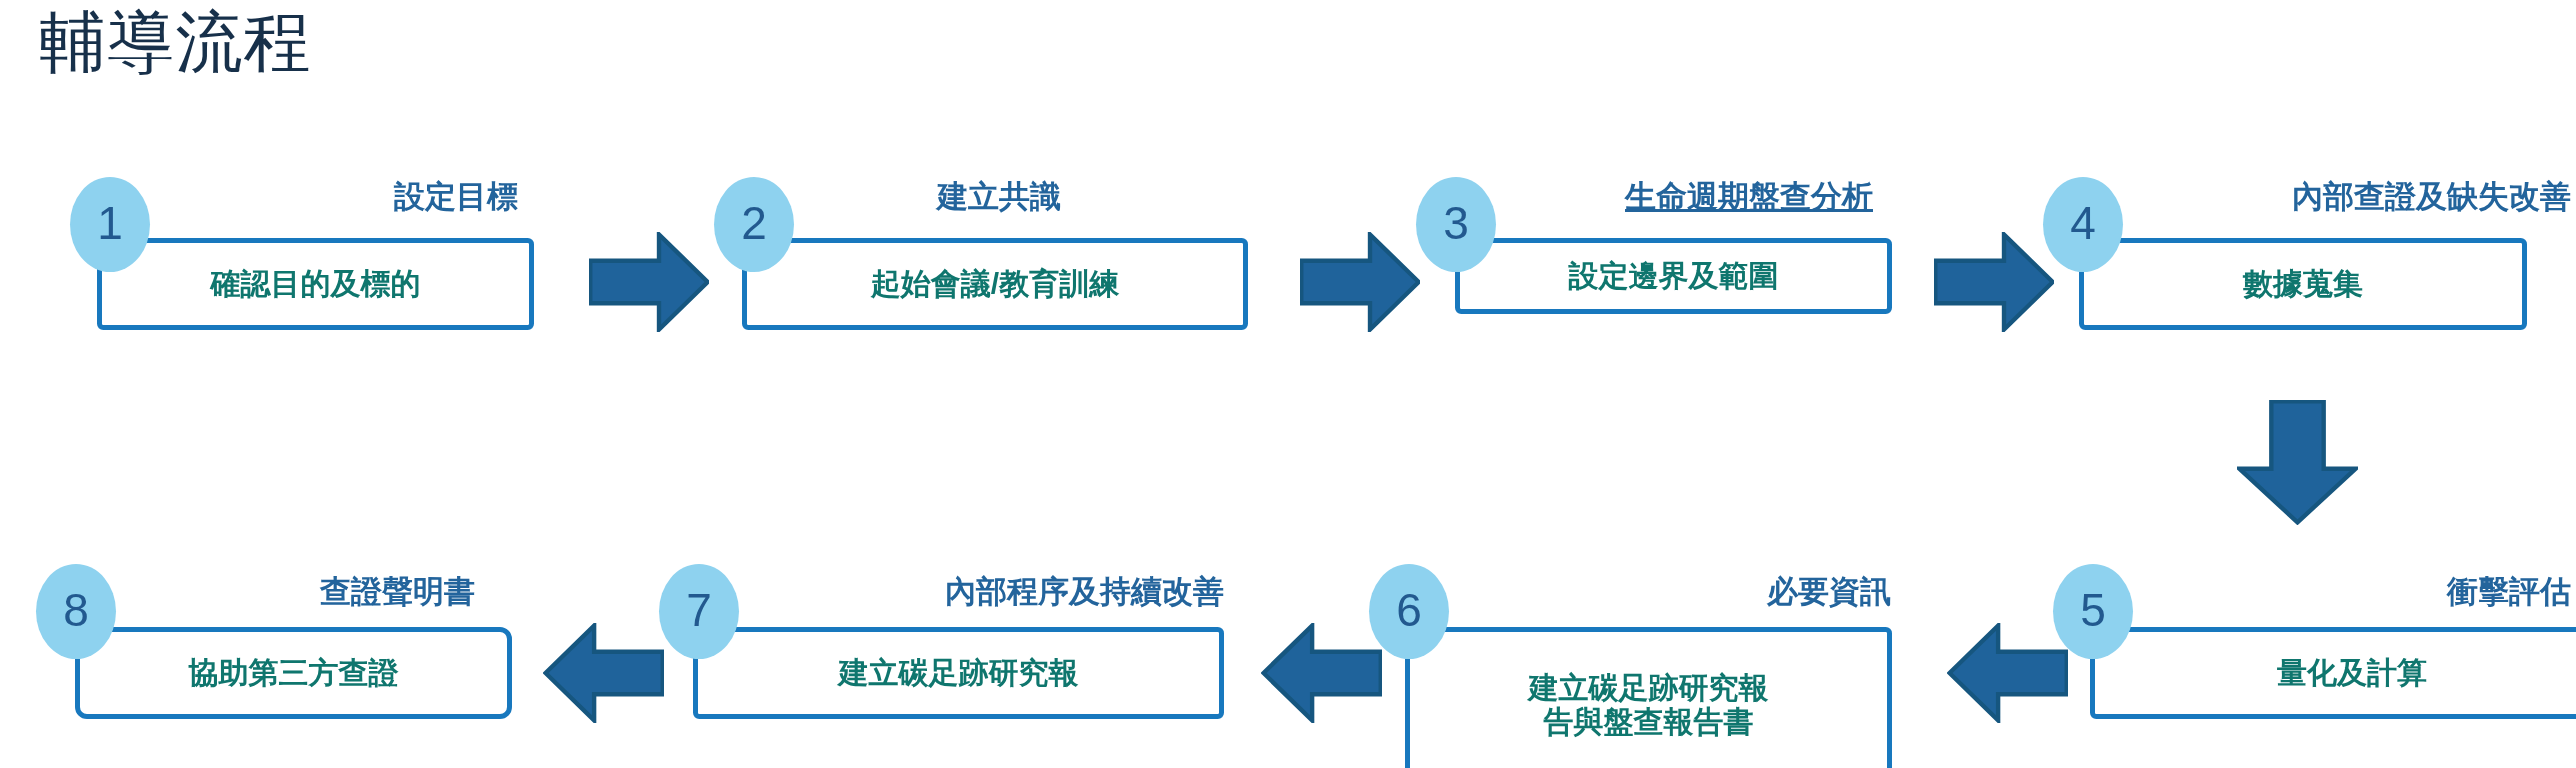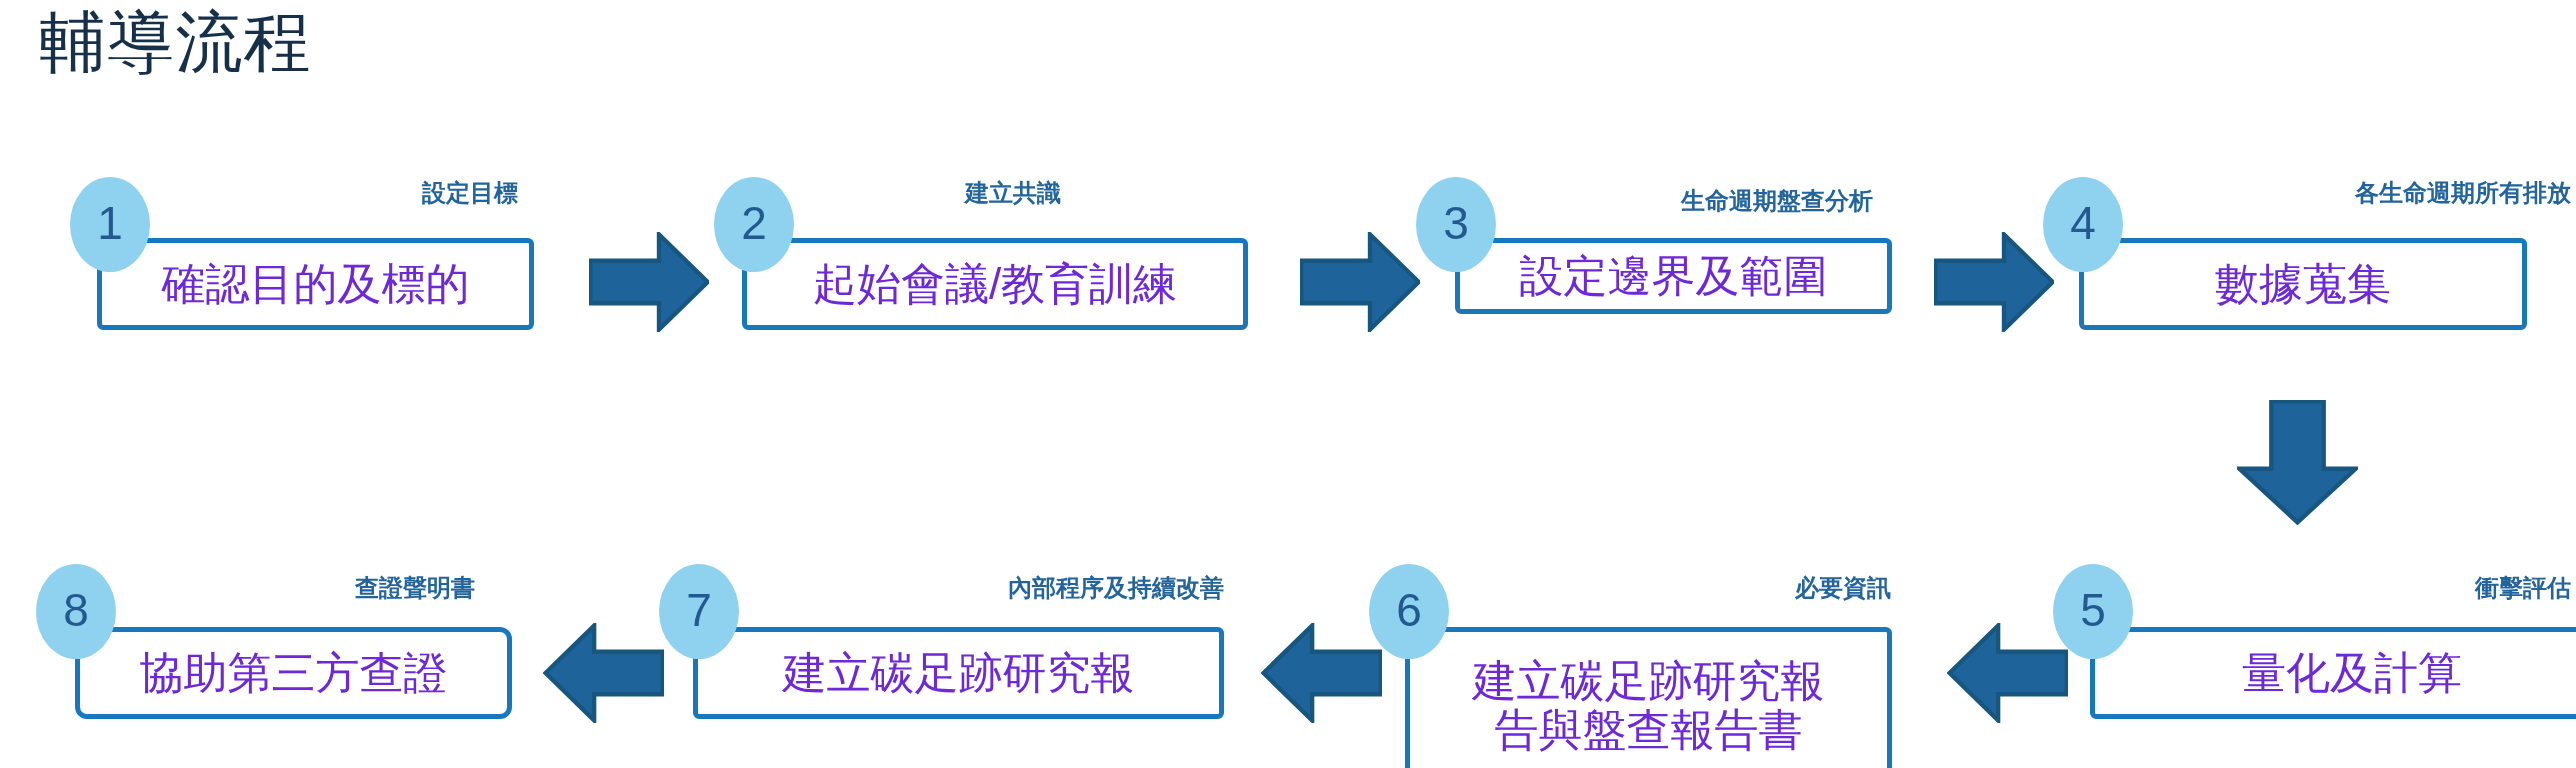--- a/index.html
+++ b/index.html
@@ -29,44 +29,44 @@
   }
 
   
   .step {
     position: absolute;
   }
 
   
   .step-caption {
     position: absolute;
-    font-size: 24px;
+    font-size: 31px;
     font-weight: bold;
     color: #23649c;
     white-space: nowrap;
     text-align: right;
     line-height: 1;
   }
 
   
   .step-box {
     position: absolute;
     box-sizing: border-box;
     border: 5.6px solid #1878be;
     border-radius: 6.2px;
     background: #ffffff;
     display: flex;
     align-items: center;
     justify-content: center;
     text-align: center;
   }
   .step-box-label {
-    font-size: 44px;
-    font-weight: normal;
-    color: #6d28d9;
+    font-size: 30px;
+    font-weight: bold;
+    color: #0f766e;
     line-height: 1.12;
     white-space: pre-line;
     padding: 0 3.7px;
   }
 
   
   .step-bubble {
     position: absolute;
     background: #8ed2ef;
     border-radius: 50%;
@@ -123,37 +123,37 @@
   </div>
 </div>
 
 <div class="arrow" style="left:1300px; top:232px; width:120px; height:100px;">
   <svg width="120" height="100" viewBox="0 0 192 160">
     <polygon points="2,46 112,46 112,4 190,80 112,156 112,114 2,114" fill="#1f639b" stroke="#16567f" stroke-width="7"></polygon>
   </svg>
 </div>
 
 <div class="step">
-  <div class="step-caption" style="left:1436px; top:189px; width:437px;">生命週期盤查分析</div>
+  <div class="step-caption" style="left:1436px; top:181px; width:437px;text-decoration:underline;">生命週期盤查分析</div>
   <div class="step-box" style="left:1455px; top:238px; width:437px; height:76px;">
     <span class="step-box-label">設定邊界及範圍</span>
   </div>
   <div class="step-bubble" style="left:1416px; top:177px; width:80px; height:95px;">
     <span class="step-bubble-num">3</span>
   </div>
 </div>
 
 <div class="arrow" style="left:1934px; top:232px; width:120px; height:100px;">
   <svg width="120" height="100" viewBox="0 0 192 160">
     <polygon points="2,46 112,46 112,4 190,80 112,156 112,114 2,114" fill="#1f639b" stroke="#16567f" stroke-width="7"></polygon>
   </svg>
 </div>
 
 <div class="step">
-  <div class="step-caption" style="left:2060px; top:181px; width:511px;">各生命週期所有排放</div>
+  <div class="step-caption" style="left:2060px; top:181px; width:511px;">內部查證及缺失改善</div>
   <div class="step-box" style="left:2079px; top:238px; width:448px; height:92px;">
     <span class="step-box-label">數據蒐集</span>
   </div>
   <div class="step-bubble" style="left:2043px; top:177px; width:80px; height:95px;">
     <span class="step-bubble-num">4</span>
   </div>
 </div>
 
 <div class="arrow" style="left:2237px; top:400px; width:121px; height:125px;">
   <svg width="121" height="125" viewBox="0 0 194 200">

